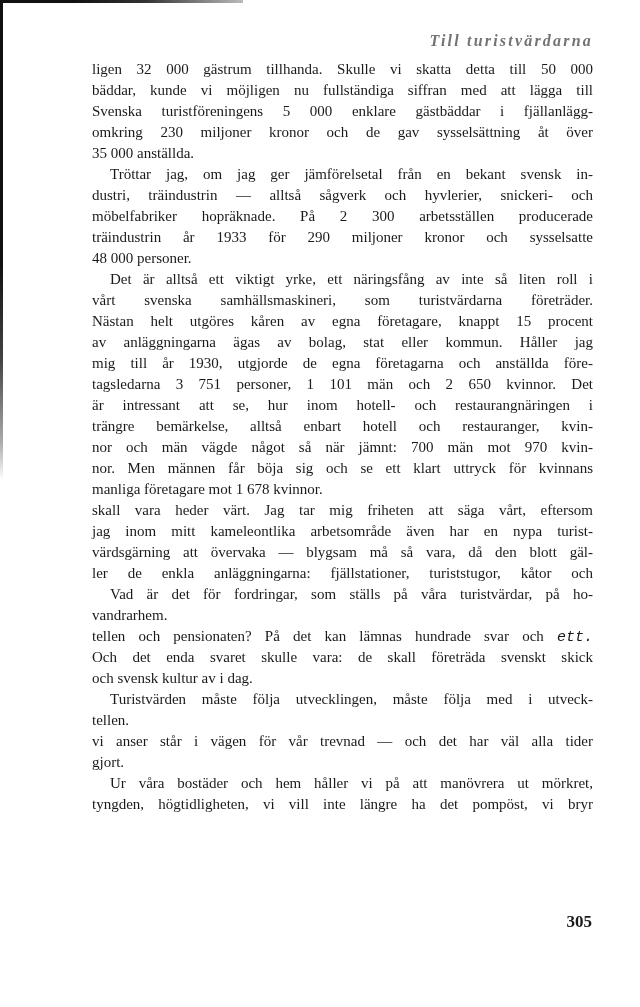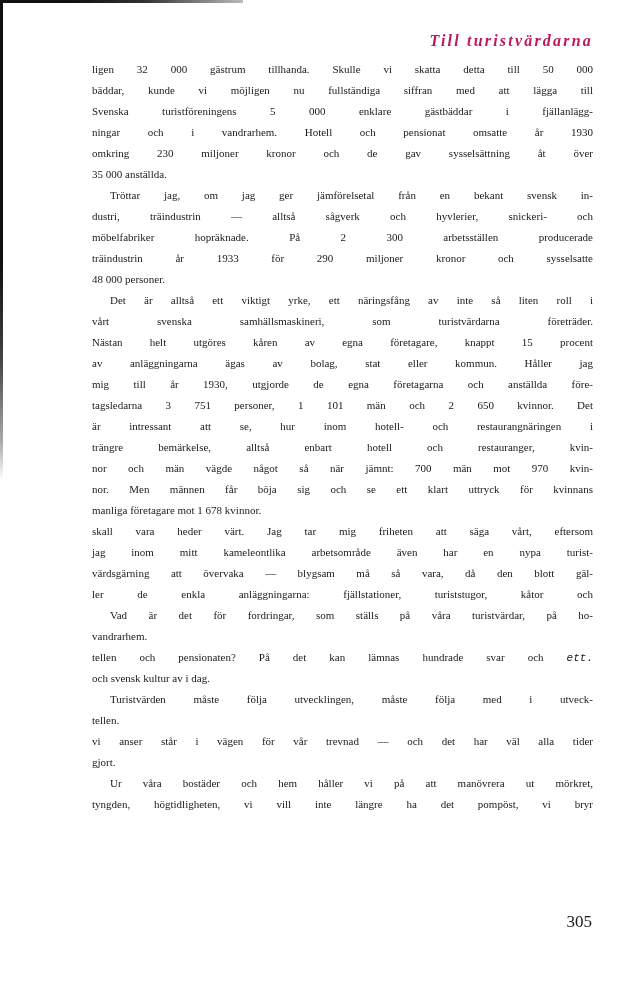--- a/index.html
+++ b/index.html
@@ -32,69 +32,68 @@
       background: linear-gradient(to right, #111 0%, #111 30%, #333 60%, #777 80%, #bbb 100%);
     }
     .running-head {
       position: absolute;
       right: 47px;
       top: 32px;
       font-size: 16px;
       font-style: italic;
       font-weight: bold;
       letter-spacing: 2.2px;
-      color: #be185d;
+      color: #737373;
     }
     .body-text {
       position: absolute;
       left: 92px;
       top: 59px;
       width: 501px;
     }
     .line {
       display: block;
       height: 21px;
       line-height: 21px;
-      font-size: 11px;
+      font-size: 15px;
       white-space: nowrap;
       text-align: justify;
       text-align-last: justify;
     }
     .line.last {
       text-align-last: left;
     }
     .line.indent {
       padding-left: 18px;
     }
     .em {
       font-style: italic;
       font-family: Liberation Mono, monospace;
     }
     .page-number {
       position: absolute;
       right: 48px;
       top: 912px;
       font-size: 17px;
-      font-weight: normal;
+      font-weight: bold;
       color: #1a1a1a;
     }
   </style>
 </head>
 <body>
 
 <div class="scan-edge-top"></div>
 <div class="scan-edge-left"></div>
 
 <div class="running-head">Till turistvärdarna</div>
 
 <div class="body-text">
   <span class="line"><span>ligen 32 000 gästrum tillhanda. Skulle vi skatta detta till 50 000</span></span>
   <span class="line"><span>bäddar, kunde vi möjligen nu fullständiga siffran med att lägga till</span></span>
   <span class="line"><span>Svenska turistföreningens 5 000 enklare gästbäddar i fjällanlägg-</span></span>
-  <span class="line"><span>ningar och i vandrarhem. Hotell och pensionat omsatte år 1930</span></span>
   <span class="line"><span>omkring 230 miljoner kronor och de gav sysselsättning åt över</span></span>
   <span class="line last"><span>35 000 anställda.</span></span>
   <span class="line indent"><span>Tröttar jag, om jag ger jämförelsetal från en bekant svensk in-</span></span>
   <span class="line"><span>dustri, träindustrin — alltså sågverk och hyvlerier, snickeri- och</span></span>
   <span class="line"><span>möbelfabriker hopräknade. På 2 300 arbetsställen producerade</span></span>
   <span class="line"><span>träindustrin år 1933 för 290 miljoner kronor och sysselsatte</span></span>
   <span class="line last"><span>48 000  personer.</span></span>
   <span class="line indent"><span>Det är alltså ett viktigt yrke, ett näringsfång av inte så liten roll i</span></span>
   <span class="line"><span>vårt svenska samhällsmaskineri, som turistvärdarna företräder.</span></span>
   <span class="line"><span>Nästan helt utgöres kåren av egna företagare, knappt 15 procent</span></span>
@@ -106,20 +105,21 @@
   <span class="line"><span>nor och män vägde något så när jämnt: 700 män mot 970 kvin-</span></span>
   <span class="line"><span>nor. Men männen får böja sig och se ett klart uttryck för kvinnans</span></span>
   <span class="line last"><span>manliga företagare mot 1 678 kvinnor.</span></span>
   <span class="line"><span>skall vara heder värt. Jag tar mig friheten att säga vårt, eftersom</span></span>
   <span class="line"><span>jag inom mitt kameleontlika arbetsområde även har en nypa turist-</span></span>
   <span class="line"><span>värdsgärning att övervaka — blygsam må så vara, då den blott gäl-</span></span>
   <span class="line"><span>ler de enkla anläggningarna: fjällstationer, turiststugor, kåtor och</span></span>
   <span class="line indent"><span>Vad är det för fordringar, som ställs på våra turistvärdar, på ho-</span></span>
   <span class="line last"><span>vandrarhem.</span></span>
   <span class="line"><span>tellen och pensionaten? På det kan lämnas hundrade svar och</span> <span class="em">ett.</span></span>
+  <span class="line"><span>Och det enda svaret skulle vara: de skall företräda svenskt skick</span></span>
   <span class="line last"><span>och svensk kultur av i dag.</span></span>
   <span class="line indent"><span>Turistvärden måste följa utvecklingen, måste följa med i utveck-</span></span>
   <span class="line last"><span>tellen.</span></span>
   <span class="line"><span>vi anser står i vägen för vår trevnad — och det har väl alla tider</span></span>
   <span class="line last"><span>gjort.</span></span>
   <span class="line indent"><span>Ur våra bostäder och hem håller vi på att manövrera ut mörkret,</span></span>
   <span class="line"><span>tyngden, högtidligheten, vi vill inte längre ha det pompöst, vi bryr</span></span>
 </div>
 
 <div class="page-number">305</div>

